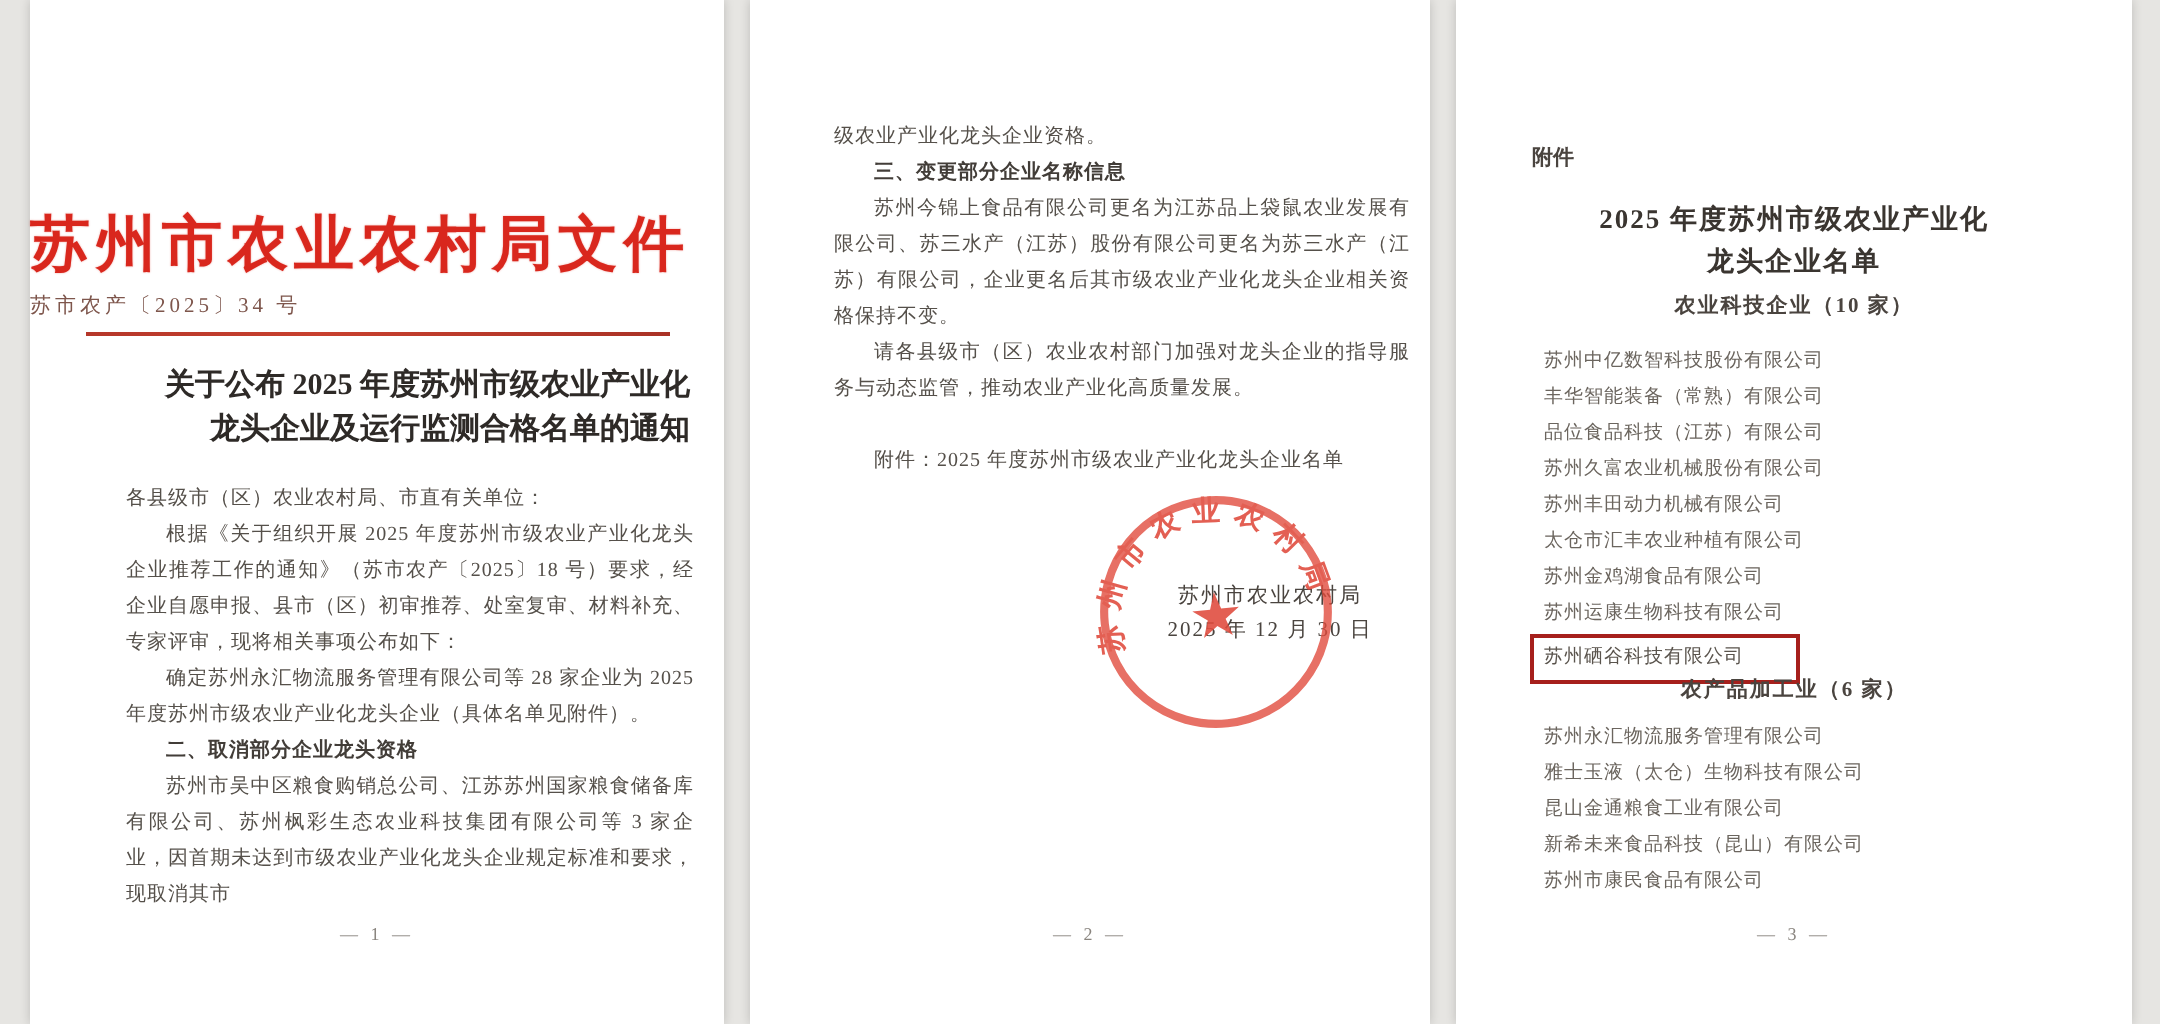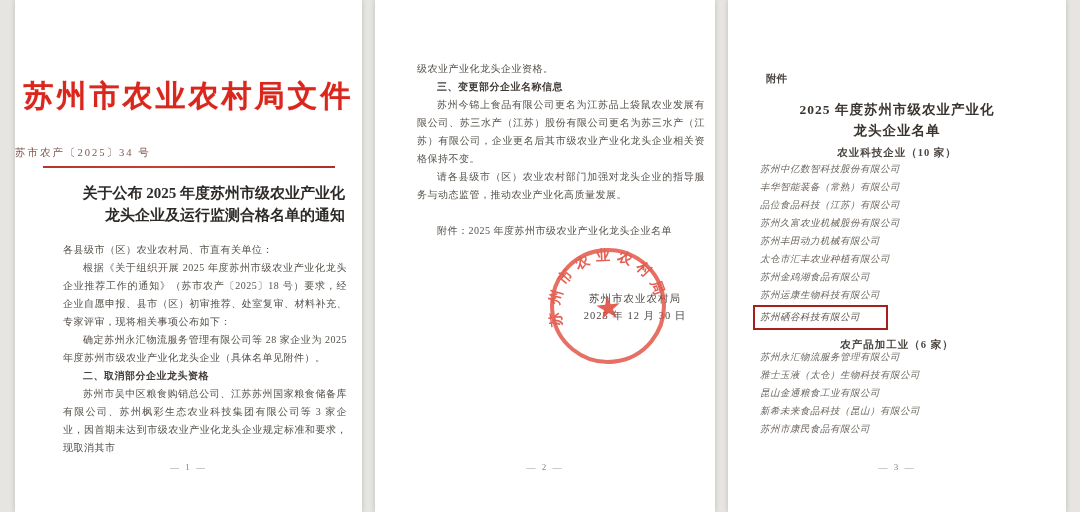--- a/index.html
+++ b/index.html
@@ -11,21 +11,21 @@
   .page{
     position:absolute;top:0;height:512px;background:#ffffff;
     box-shadow:0 0 5px rgba(0,0,0,.18);
   }
   #page1{left:15px;width:347px;}
   #page2{left:375px;width:340px;}
   #page3{left:728px;width:338px;}
 
   
   .red-header{
-    position:absolute;top:76px;left:0;width:100%;text-align:center;
+    position:absolute;top:102px;left:0;width:100%;
     font-size:30px;font-weight:bold;color:#d9271d;letter-spacing:3px;
     text-shadow:0 0 1px rgba(217,39,29,.45);
   }
   .doc-number{
     position:absolute;top:146px;left:0;width:100%;text-align:left;
     font-size:10.5px;color:#7e564c;letter-spacing:2px;
   }
   .red-rule{
     position:absolute;top:166px;left:28px;width:292px;height:2px;
     background:linear-gradient(90deg,#b5372a,#c8402e 40%,#a93226);
@@ -67,22 +67,22 @@
     position:absolute;top:99px;left:14px;width:310px;text-align:center;
     font-size:13.5px;font-weight:bold;color:#3a3530;line-height:21px;letter-spacing:1px;
   }
   .cat-heading{
     position:absolute;left:14px;width:310px;text-align:center;
     font-size:10.5px;font-weight:bold;color:#4a443f;letter-spacing:1px;
   }
   #cat1{top:146px;}
   #cat2{top:338px;}
   .company-list{
-    position:absolute;left:32px;margin:0;padding:0;list-style:none;
-    font-size:9.5px;line-height:18px;color:#6b655e;letter-spacing:.5px;font-style:italic;
+    position:absolute;left:32px;margin:12px;padding:0;list-style:none;
+    font-size:9.5px;line-height:18px;color:#6b655e;letter-spacing:.5px;
   }
   #list1{top:160px;}
   #list2{top:348px;}
   .highlight-box{
     display:inline-block;border:2px solid #a6201c;
     padding:1px 26px 2px 5px;margin-top:1px;margin-left:-7px;
     color:#5a544d;
   }
 </style>
 </head>

